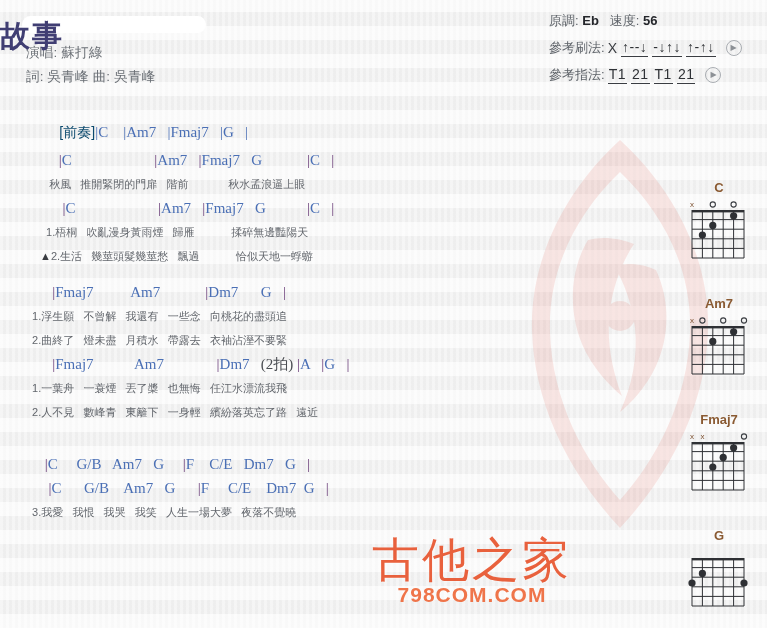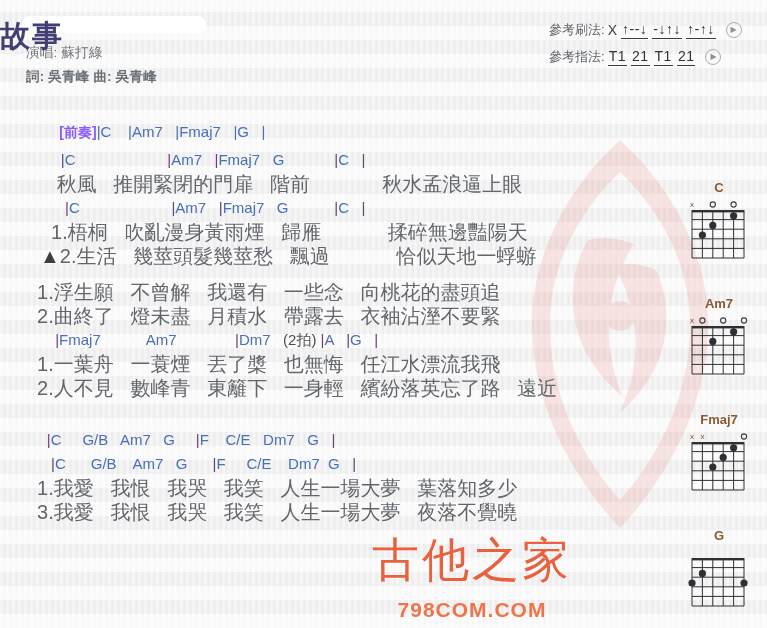--- a/index.html
+++ b/index.html
@@ -36,21 +36,21 @@
   .redact-bar {
     position:absolute; left:22px; top:16px;
     width:184px; height:17px;
     background:#ffffff; border-radius:9px;
   }
   .meta-line {
     position:absolute; left:26px;
     font-size:13.5px; color:#6a6f75; letter-spacing:0.2px;
   }
   #singer-line { top:44px; }
-  #writer-line { top:68px;font-weight:bold; }
+  #writer-line { top:68px; }
 
   .song-title {
     position:absolute; left:0; top:16px; width:767px;
     font-size:30px; font-weight:bold; color:#403e73;
     letter-spacing:2px;
   }
 
   
   .info-box { position:absolute; left:549px; top:12px; width:215px; }
   .info-row { font-size:13px; color:#5d6268; margin-bottom:3px; white-space:nowrap; }
@@ -71,26 +71,26 @@
     width:16px; height:16px; border-radius:50%;
     border:1.3px solid #a9adb2; color:#8d9196;
     font-size:8px; margin-left:6px; background:transparent;
     line-height:1; cursor:pointer; flex:none;
   }
 
   
   #sheet { position:absolute; left:0; top:96px; width:676px; }
   .section { margin-bottom:2px; }
   .srow { height:24px; white-space:pre; font-size:15px; line-height:24px; }
-  .chordline { color:#4a6fb5; font-family:Liberation Sans, sans-serif; letter-spacing:0px; }
+  .chordline { color:#4a6fb5; font-family:Liberation Serif, serif; letter-spacing:0px; }
   .chordline .bar { color:#6b3f7a; }
   .chordline .paren { color:#4b4e53; }
-  .lyricline { color:#62666c; font-size:20px; }
+  .lyricline { color:#62666c; font-size:11px; }
   .lyricline .mark { color:#3a3d42; }
-  .tag { color:#8b5cf6; font-weight:bold; font-size:14px; }
+  .tag { color:#0c4a6e; font-weight:normal; font-size:14px; }
   .gap-sm { height:10px; }
   .gap-lg { height:26px; }
 
   
   #diagrams { position:absolute; right:6px; top:180px; width:84px; z-index:4; }
   .chord-card { width:84px; margin-bottom:22px; text-align:center; }
   .chord-name { font-size:13px; font-weight:bold; color:#8a5a32; margin-bottom:1px; }
   .chord-svg { display:block; margin:0 auto; }
 
   
@@ -98,21 +98,21 @@
     position:absolute; left:372px; top:540px;
     z-index:5; pointer-events:none; text-align:center;
   }
   #fg-watermark .wm-cn {
     font-size:47px; font-weight:normal; color:#e8552e;
     letter-spacing:3px; line-height:40px; opacity:0.92;
     text-shadow: 1px 1px 0 rgba(255,255,255,0.35);
   }
   #fg-watermark .wm-en {
     font-size:21px; font-weight:bold; color:#ef6a3c;
-    letter-spacing:1px; line-height:24px; margin-top:18px; opacity:0.92;
+    letter-spacing:1px; line-height:24px; margin-top:3px; opacity:0.92;
   }
 </style>
 </head>
 <body>
 
 <div id="paper-texture"></div>
 
 <svg id="bg-watermark" viewBox="0 0 300 430">
   <g fill="#e05a4a" opacity="0.45">
     <path d="M150 20 C 95 70, 60 140, 62 210 C 64 290, 105 360, 150 408
@@ -130,20 +130,27 @@
 </svg>
 
 <div id="content">
 
   <div class="redact-bar"></div>
   <div class="meta-line" id="singer-line">演唱: 蘇打綠</div>
   <div class="meta-line" id="writer-line">詞: 吳青峰  曲: 吳青峰</div>
   <div class="song-title">故事</div>
 
   <div class="info-box">
+    <div class="info-row">
+      <span>原調:</span>
+      <b>Eb</b>
+      &nbsp;
+      <span>速度:</span>
+      <b>56</b>
+    </div>
 
     <div class="pattern-row">
       <span class="pattern-label">參考刷法:</span>
       <span class="pattern-x">X</span>
       <span class="pattern-grp">↑--↓</span>
       <span class="pattern-grp">-↓↑↓</span>
       <span class="pattern-grp">↑-↑↓</span>
       <span class="play-btn">▶</span>
     </div>
 
@@ -171,33 +178,33 @@
         <div class="srow chordline">     <span class="bar">|</span>C                      <span class="bar">|</span>Am7   <span class="bar">|</span>Fmaj7   G            <span class="bar">|</span>C   <span class="bar">|</span></div>
         <div class="srow lyricline">   秋風   推開緊閉的門扉   階前             秋水孟浪逼上眼</div>
         <div class="srow chordline">      <span class="bar">|</span>C                      <span class="bar">|</span>Am7   <span class="bar">|</span>Fmaj7   G           <span class="bar">|</span>C   <span class="bar">|</span></div>
         <div class="srow lyricline">  1.梧桐   吹亂漫身黃雨煙   歸雁            揉碎無邊豔陽天</div>
         <div class="srow lyricline"><span class="mark">▲</span>2.生活   幾莖頭髮幾莖愁   飄過            恰似天地一蜉蝣</div>
       </div>
 
     <div class="gap-sm"></div>
 
     <div class="section" style="padding-left:26px;">
+        <div class="srow chordline">       <span class="bar">|</span>Fmaj7          Am7            <span class="bar">|</span>Dm7      G   <span class="bar">|</span></div>
         <div class="srow lyricline">  1.浮生願   不曾解   我還有   一些念   向桃花的盡頭追</div>
         <div class="srow lyricline">  2.曲終了   燈未盡   月積水   帶露去   衣袖沾溼不要緊</div>
         <div class="srow chordline">       <span class="bar">|</span>Fmaj7           Am7              <span class="bar">|</span>Dm7   <span class="paren">(2拍)</span> <span class="bar">|</span>A   <span class="bar">|</span>G   <span class="bar">|</span></div>
         <div class="srow lyricline">  1.一葉舟   一蓑煙   丟了槳   也無悔   任江水漂流我飛</div>
         <div class="srow lyricline">  2.人不見   數峰青   東籬下   一身輕   繽紛落英忘了路   遠近</div>
       </div>
 
     <div class="gap-lg"></div>
 
     <div class="section" style="padding-left:26px;">
         <div class="srow chordline">     <span class="bar">|</span>C     G/B   Am7   G     <span class="bar">|</span>F    C/E   Dm7   G   <span class="bar">|</span></div>
         <div class="srow chordline">      <span class="bar">|</span>C      G/B    Am7   G      <span class="bar">|</span>F     C/E    Dm7  G   <span class="bar">|</span></div>
-        <div class="srow lyricline">  1.我愛   我恨   我哭   我笑   人生一場大夢   葉落知多少</div>
         <div class="srow lyricline">  3.我愛   我恨   我哭   我笑   人生一場大夢   夜落不覺曉</div>
       </div>
 
     <div class="gap-lg"></div>
 
     <div class="section">
       <div class="srow" style="padding-left:26px;">
         
       </div>
     </div>

